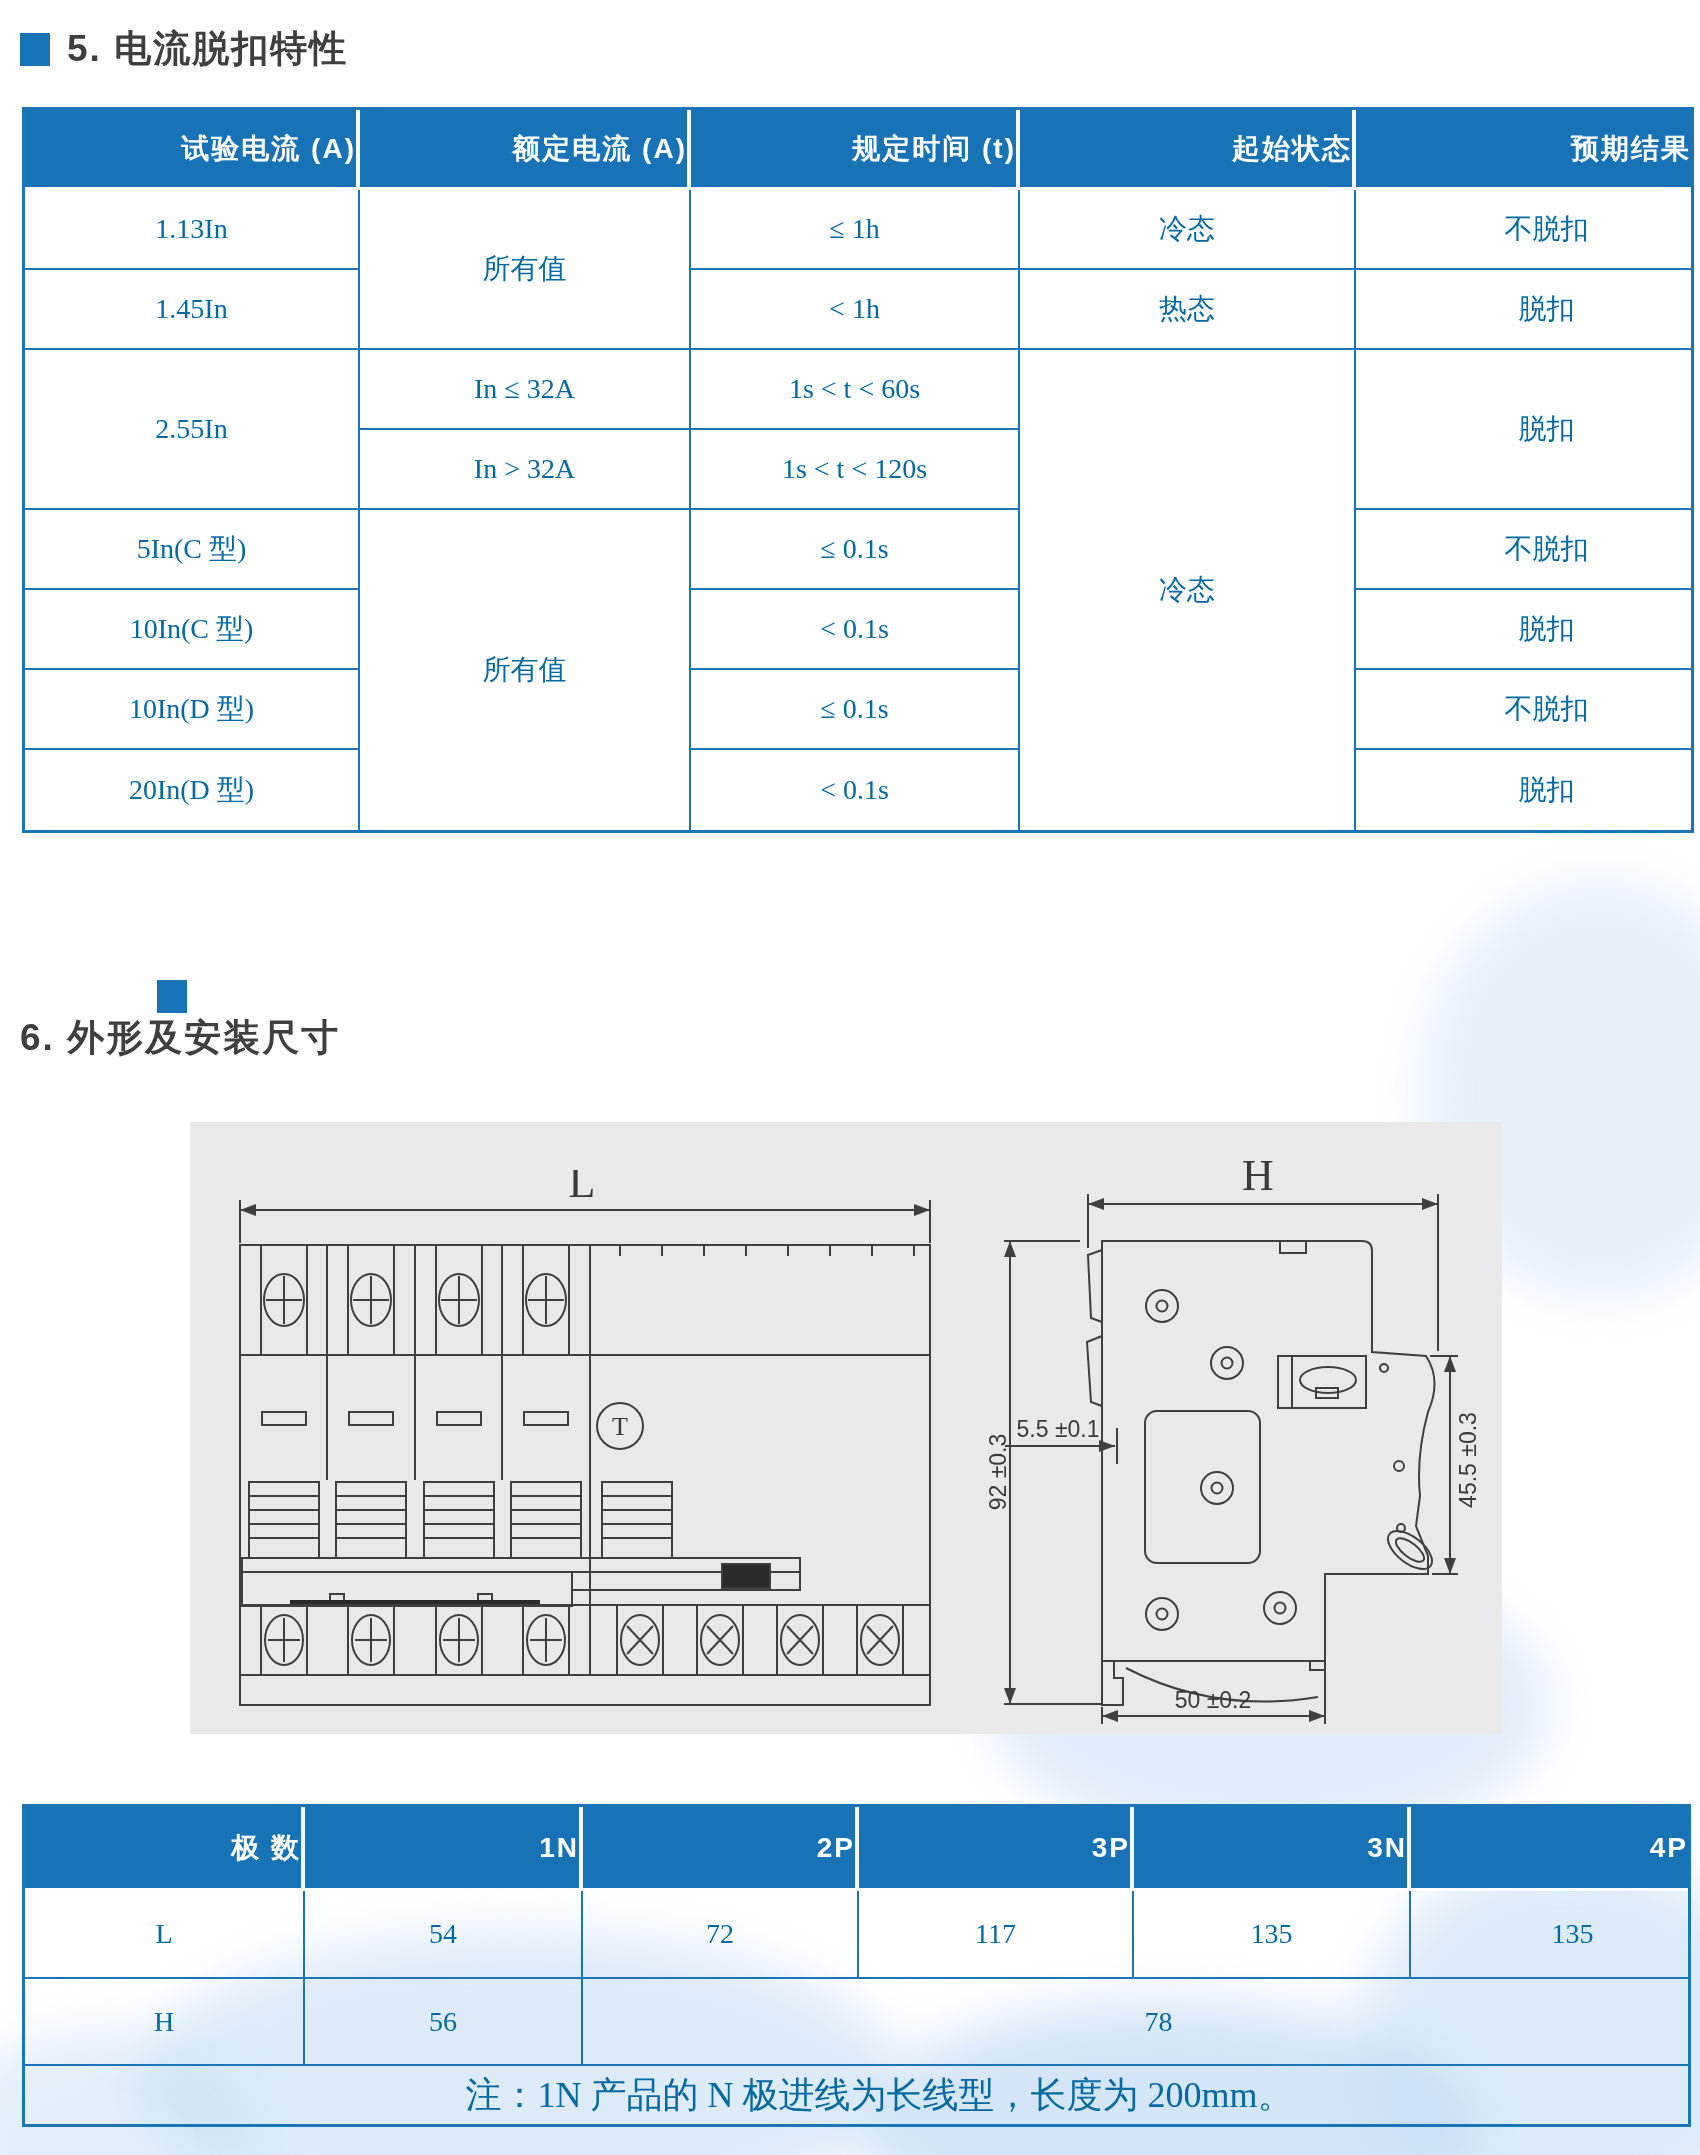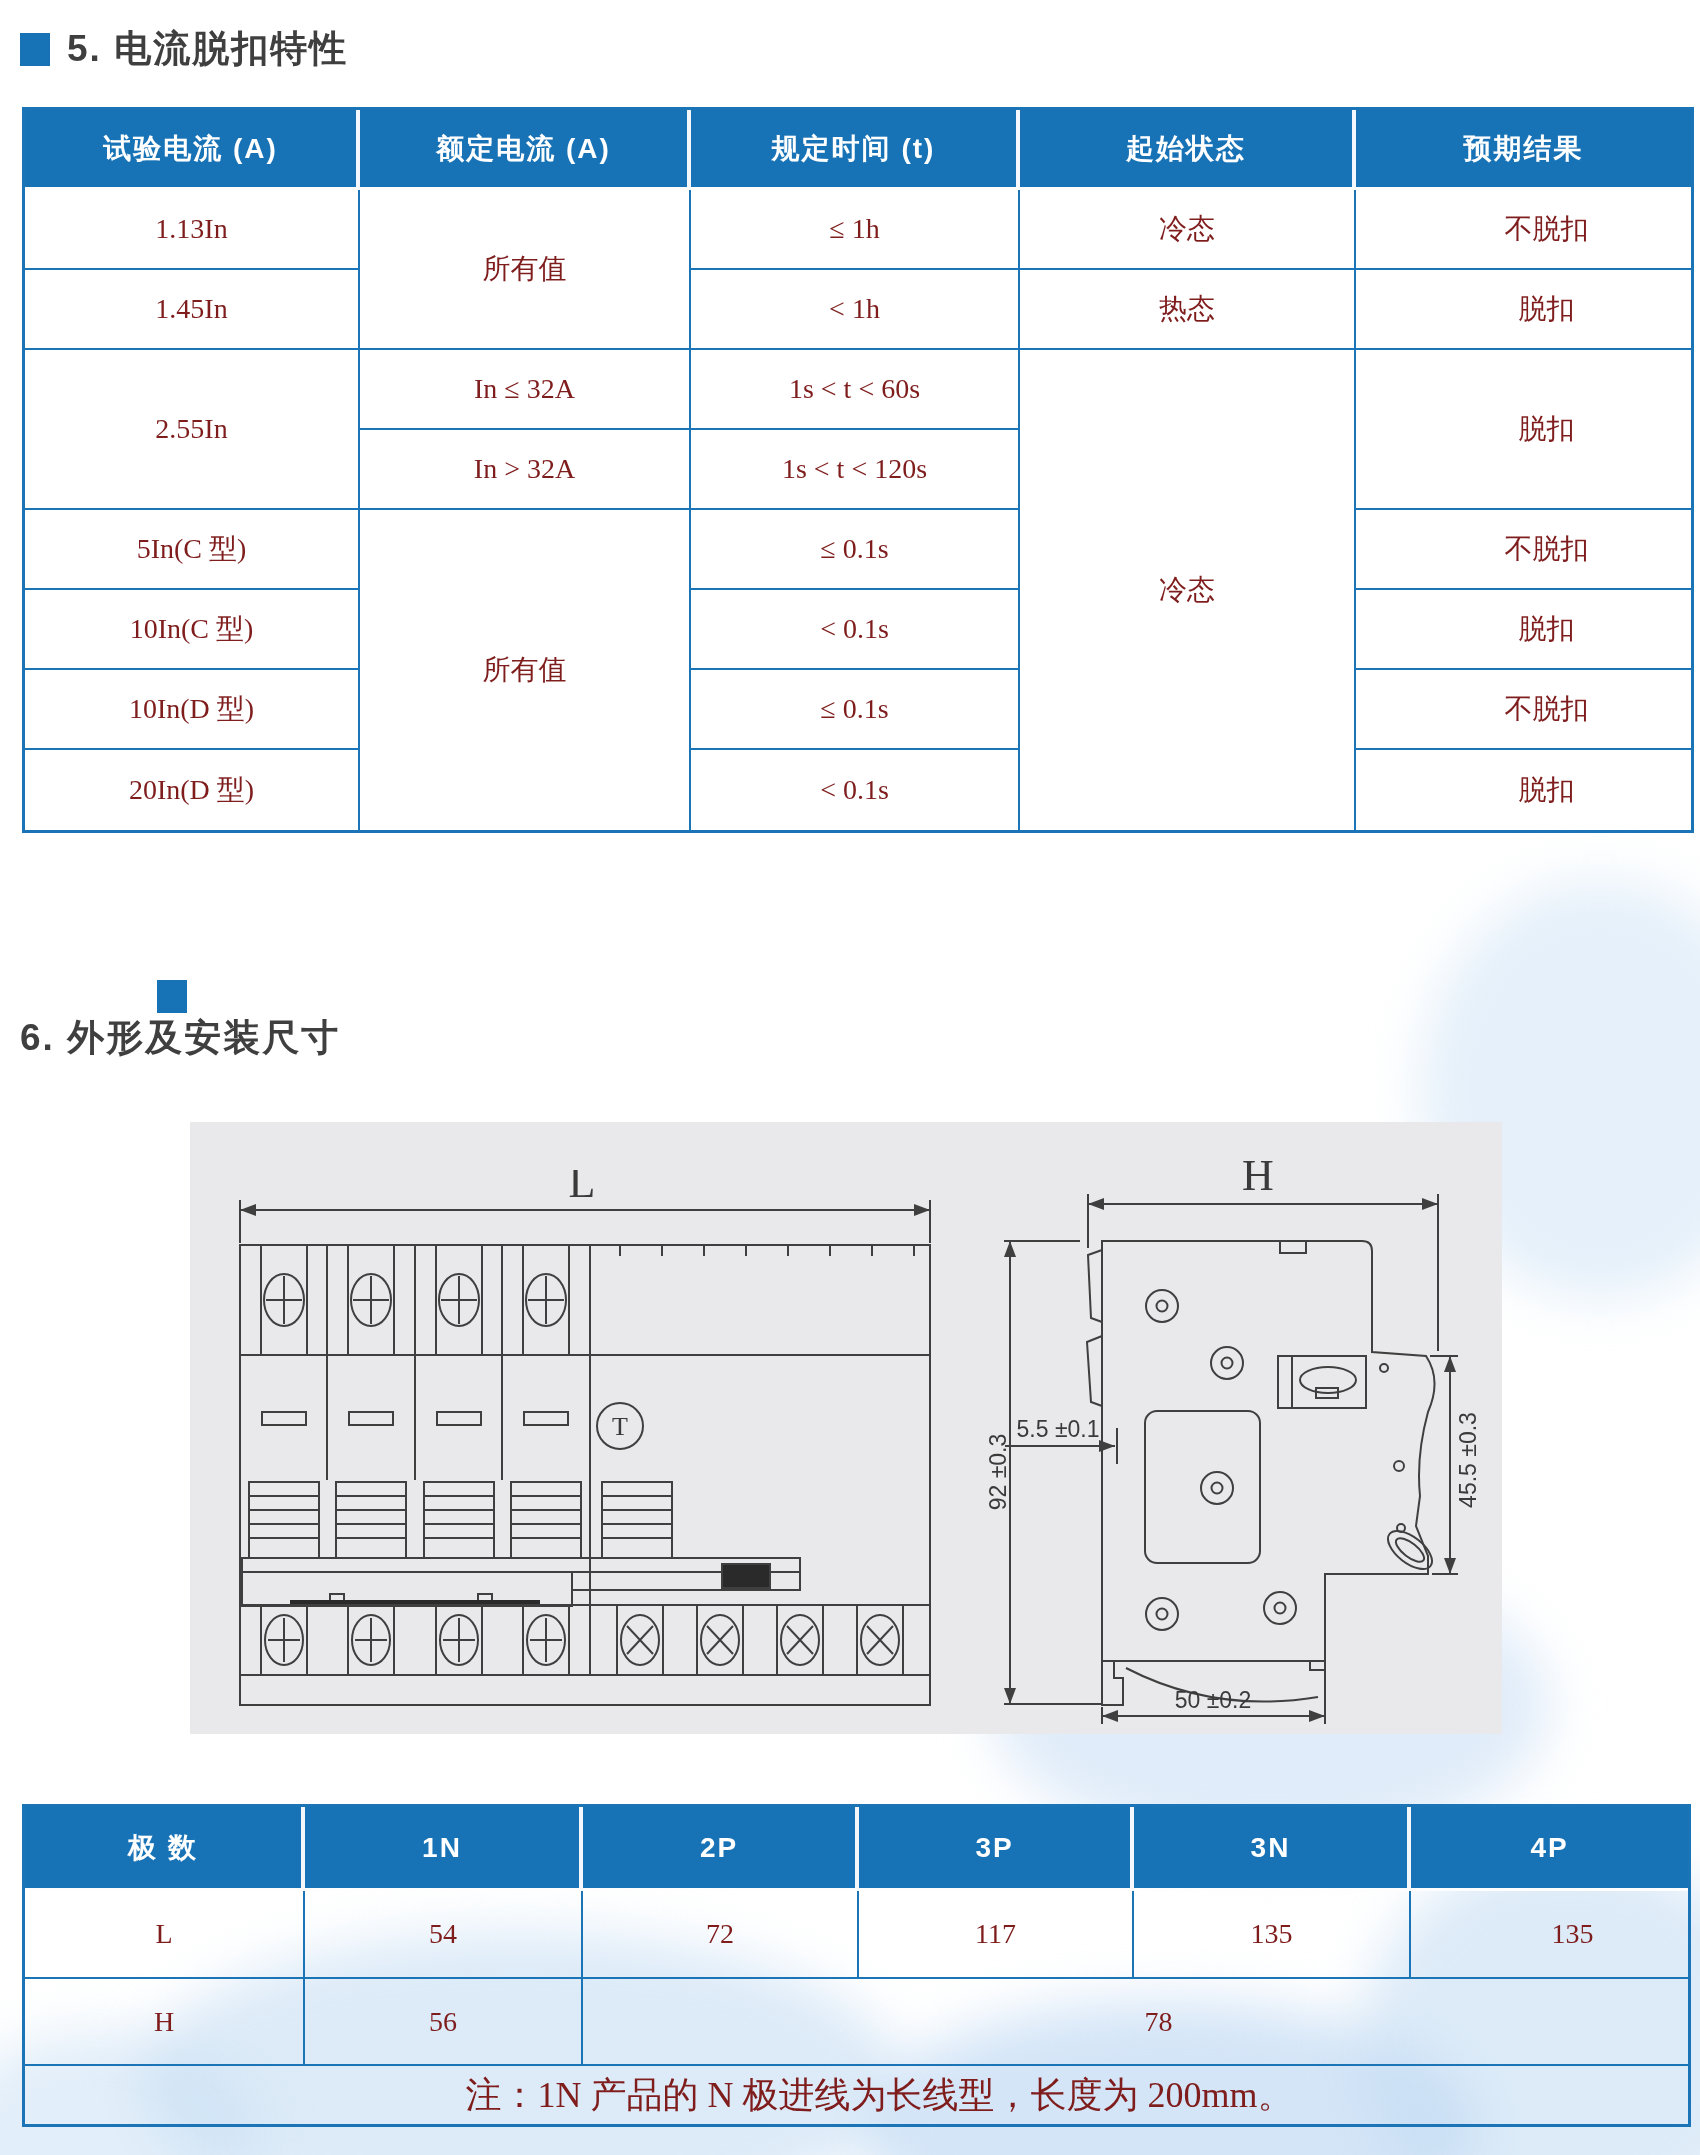--- a/index.html
+++ b/index.html
@@ -8,25 +8,25 @@
   
   .cloud{position:absolute;border-radius:50%;filter:blur(26px);z-index:1;}
   
   .sec{position:absolute;display:flex;align-items:center;z-index:4;}
   .sec .bullet{width:30px;height:33px;background:#1772b6;margin-right:17px;flex:none;}
   .sec .txt{font-size:37px;font-weight:bold;color:#3f3f3f;letter-spacing:2px;white-space:nowrap;}
   
   table.grid{position:absolute;border-collapse:separate;border-spacing:0;table-layout:fixed;
              z-index:3;border:3px solid #1b74b6;}
   table.grid th{background:#1772b6;color:#ffffff;font-size:28px;font-weight:bold;letter-spacing:2px;
-                text-align:center;vertical-align:middle;border-right:4px solid #f4f8fc;
+                text-align:right;vertical-align:middle;border-right:4px solid #f4f8fc;
                 border-bottom:3px solid #fdfdfd;padding:0;}
   table.grid th.lc{border-right:none;}
   table.grid td{border-right:2px solid #1b74b6;border-bottom:2px solid #1b74b6;
-                font-family:"Liberation Serif","DejaVu Serif",serif;font-size:28px;color:#7f1d1d;
+                font-family:"Liberation Serif","DejaVu Serif",serif;font-size:28px;color:#0369a1;
                 text-align:center;vertical-align:middle;background:transparent;padding:0;}
   table.grid td.lc{border-right:none;padding-left:46px;}
   table.grid td.lr{border-bottom:none;}
   
   .draw{position:absolute;left:190px;top:1122px;width:1312px;height:612px;background:#e9e9eb;z-index:2;}
   .draw svg{position:absolute;}
   .dimtxt{font-family:"Liberation Sans","DejaVu Sans",sans-serif;font-size:23px;fill:#3a3a3a;}
   .lbltxt{font-family:"Liberation Serif","DejaVu Serif",serif;font-size:44px;fill:#3a3a3a;}
   .ttxt{font-family:"Liberation Serif","DejaVu Serif",serif;font-size:26px;fill:#3a3a3a;}
 </style>

